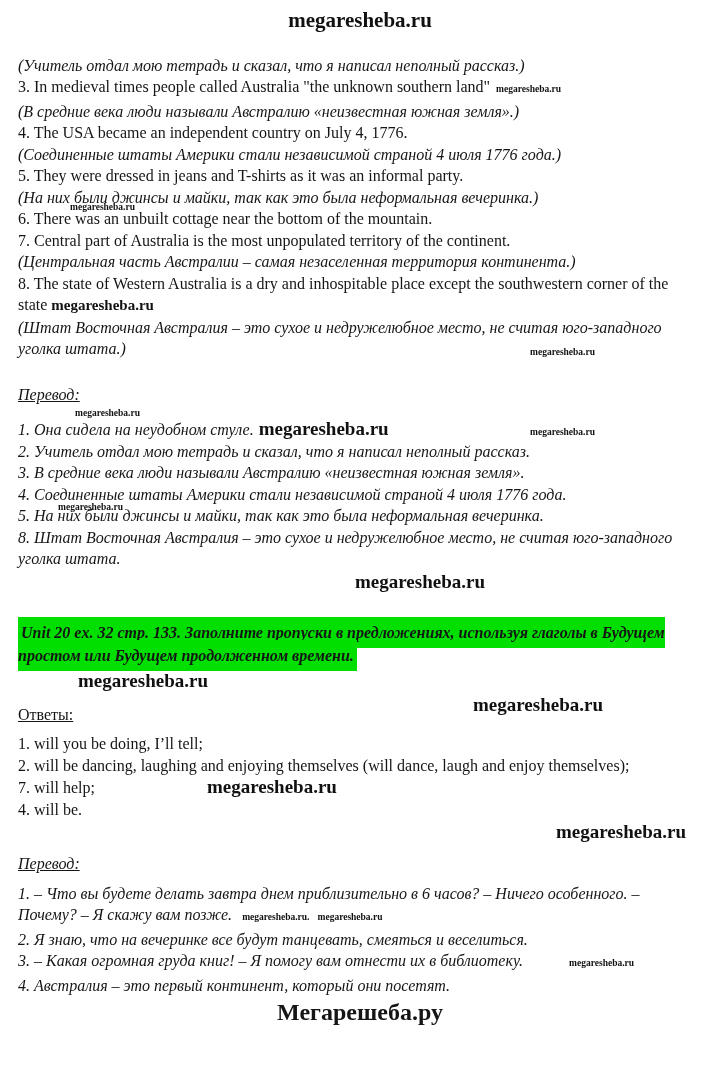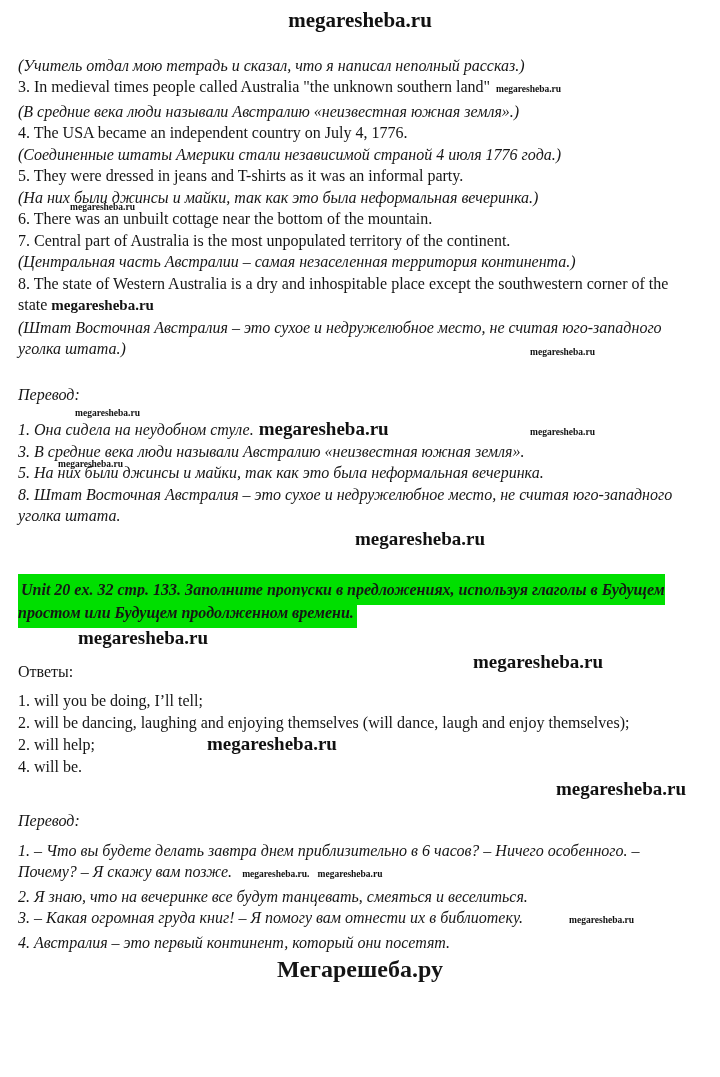--- a/index.html
+++ b/index.html
@@ -5,21 +5,21 @@
   * { margin:0; padding:0; box-sizing:border-box; }
   html, body { background:#ffffff; }
   .page {
     width:720px; height:1077px; margin:0 auto; background:#ffffff;
     padding:8px 18px 4px 18px; overflow:hidden; position:relative;
     font-family:"Liberation Serif", serif; font-size:16px; line-height:21.5px; color:#151515;
   }
   .blk { position:relative; margin:0; }
   .txt { }
   .b-ru .txt, .b-h-ru .txt { font-style:italic;text-align:right; }
-  .b-h-ru .txt, .b-h .txt { }
+  .b-h-ru .txt, .b-h .txt { text-decoration:underline; }
   .wm { font-weight:bold; white-space:nowrap; color:#111; }
   .wm-xs { font-size:9.5px; }
   .wm-md { font-size:15px; }
   .wm-lg { font-size:19px; }
   .wm-xl { font-size:21px; }
   .abs { position:absolute; }
   .b-wm-header { text-align:center; margin:2px 0 10px 0; }
   .b-wm-center { text-align:center; padding-left:120px; line-height:24px; }
   .b-wm-left { margin-left:60px; line-height:24px; }
   .b-wm-left2 { margin-left:57px; line-height:12px; height:13px; }
@@ -48,33 +48,35 @@
     <div class="blk b-ru"><span class="txt">(На них были джинсы и майки, так как это была неформальная вечеринка.)</span></div>
     <div class="blk b-en"><span class="txt">6. There was an unbuilt cottage near the bottom of the mountain.</span><span class="wm wm-xs abs" style="left: 52px; top: -11px;">megaresheba.ru</span></div>
     <div class="blk b-en"><span class="txt">7. Central part of Australia is the most unpopulated territory of the continent.</span></div>
     <div class="blk b-ru"><span class="txt">(Центральная часть Австралии – самая незаселенная территория континента.)</span></div>
     <div class="blk b-en"><span class="txt">8. The state of Western Australia is a dry and inhospitable place except the southwestern corner of the state</span><span class="wm wm-md" style="margin-left: 4px;">megaresheba.ru</span></div>
     <div class="blk b-ru"><span class="txt">(Штат Восточная Австралия – это сухое и недружелюбное место, не считая юго-западного уголка штата.)</span><span class="wm wm-xs abs" style="left: 512px; top: 25px;">megaresheba.ru</span></div>
     <div class="blk b-gap-lg"></div>
     <div class="blk b-h-ru"><span class="txt">Перевод:</span></div>
     <div class="blk b-wm-left2"><span class="wm wm-xs">megaresheba.ru</span></div>
     <div class="blk b-ru"><span class="txt">1. Она сидела на неудобном стуле.</span><span class="wm wm-lg" style="margin-left: 5px;">megaresheba.ru</span><span class="wm wm-xs abs" style="left: 512px; top: 4px;">megaresheba.ru</span></div>
+    <div class="blk b-ru"><span class="txt">2. Учитель отдал мою тетрадь и сказал, что я написал неполный рассказ.</span></div>
     <div class="blk b-ru"><span class="txt">3. В средние века люди называли Австралию «неизвестная южная земля».</span></div>
+    <div class="blk b-ru"><span class="txt">4. Соединенные штаты Америки стали независимой страной 4 июля 1776 года.</span></div>
     <div class="blk b-ru"><span class="txt">5. На них были джинсы и майки, так как это была неформальная вечеринка.</span><span class="wm wm-xs abs" style="left: 40px; top: -8px;">megaresheba.ru</span></div>
     <div class="blk b-ru"><span class="txt">8. Штат Восточная Австралия – это сухое и недружелюбное место, не считая юго-западного уголка штата.</span></div>
     <div class="blk b-wm-center"><span class="wm wm-lg">megaresheba.ru</span></div>
     <div class="blk b-gap-lg"></div>
     <div class="blk b-hl"><span class="txt" style="background: rgb(0, 223, 0);">Unit 20 ex. 32 стр. 133. Заполните пропуски в предложениях, используя глаголы в Будущем простом или Будущем продолженном времени.</span></div>
     <div class="blk b-wm-left"><span class="wm wm-lg">megaresheba.ru</span></div>
     <div class="blk b-gap-sm"></div>
     <div class="blk b-h"><span class="txt">Ответы:</span><span class="wm wm-lg abs" style="left: 455px; top: -10px;">megaresheba.ru</span></div>
     <div class="blk b-gap-sm"></div>
     <div class="blk b-ans"><span class="txt">1. will you be doing, I’ll tell;</span></div>
     <div class="blk b-ans"><span class="txt">2. will be dancing, laughing and enjoying themselves (will dance, laugh and enjoy themselves);</span></div>
-    <div class="blk b-ans"><span class="txt">2. will help;</span><span class="wm wm-lg" style="margin-left: 112px;">megaresheba.ru</span></div>
+    <div class="blk b-ans"><span class="txt">7. will help;</span><span class="wm wm-lg" style="margin-left: 112px;">megaresheba.ru</span></div>
     <div class="blk b-ans"><span class="txt">4. will be.</span></div>
     <div class="blk b-wm-right"><span class="wm wm-lg">megaresheba.ru</span></div>
     <div class="blk b-gap-sm"></div>
     <div class="blk b-h-ru"><span class="txt">Перевод:</span></div>
     <div class="blk b-gap-sm"></div>
     <div class="blk b-ru"><span class="txt">1. – Что вы будете делать завтра днем приблизительно в 6 часов? – Ничего особенного. – Почему? – Я скажу вам позже.</span><span class="wm wm-xs" style="margin-left: 10px; text-align: center;">megaresheba.ru.</span><span class="wm wm-xs" style="margin-left: 8px;">megaresheba.ru</span></div>
     <div class="blk b-ru"><span class="txt">2. Я знаю, что на вечеринке все будут танцевать, смеяться и веселиться.</span></div>
     <div class="blk b-ru"><span class="txt">3. – Какая огромная груда книг! – Я помогу вам отнести их в библиотеку.</span><span class="wm wm-xs" style="margin-left: 46px;">megaresheba.ru</span></div>
     <div class="blk b-ru"><span class="txt">4. Австралия – это первый континент, который они посетят.</span></div>
     <div class="blk b-footer"><span class="txt">Мегарешеба.ру</span></div>

